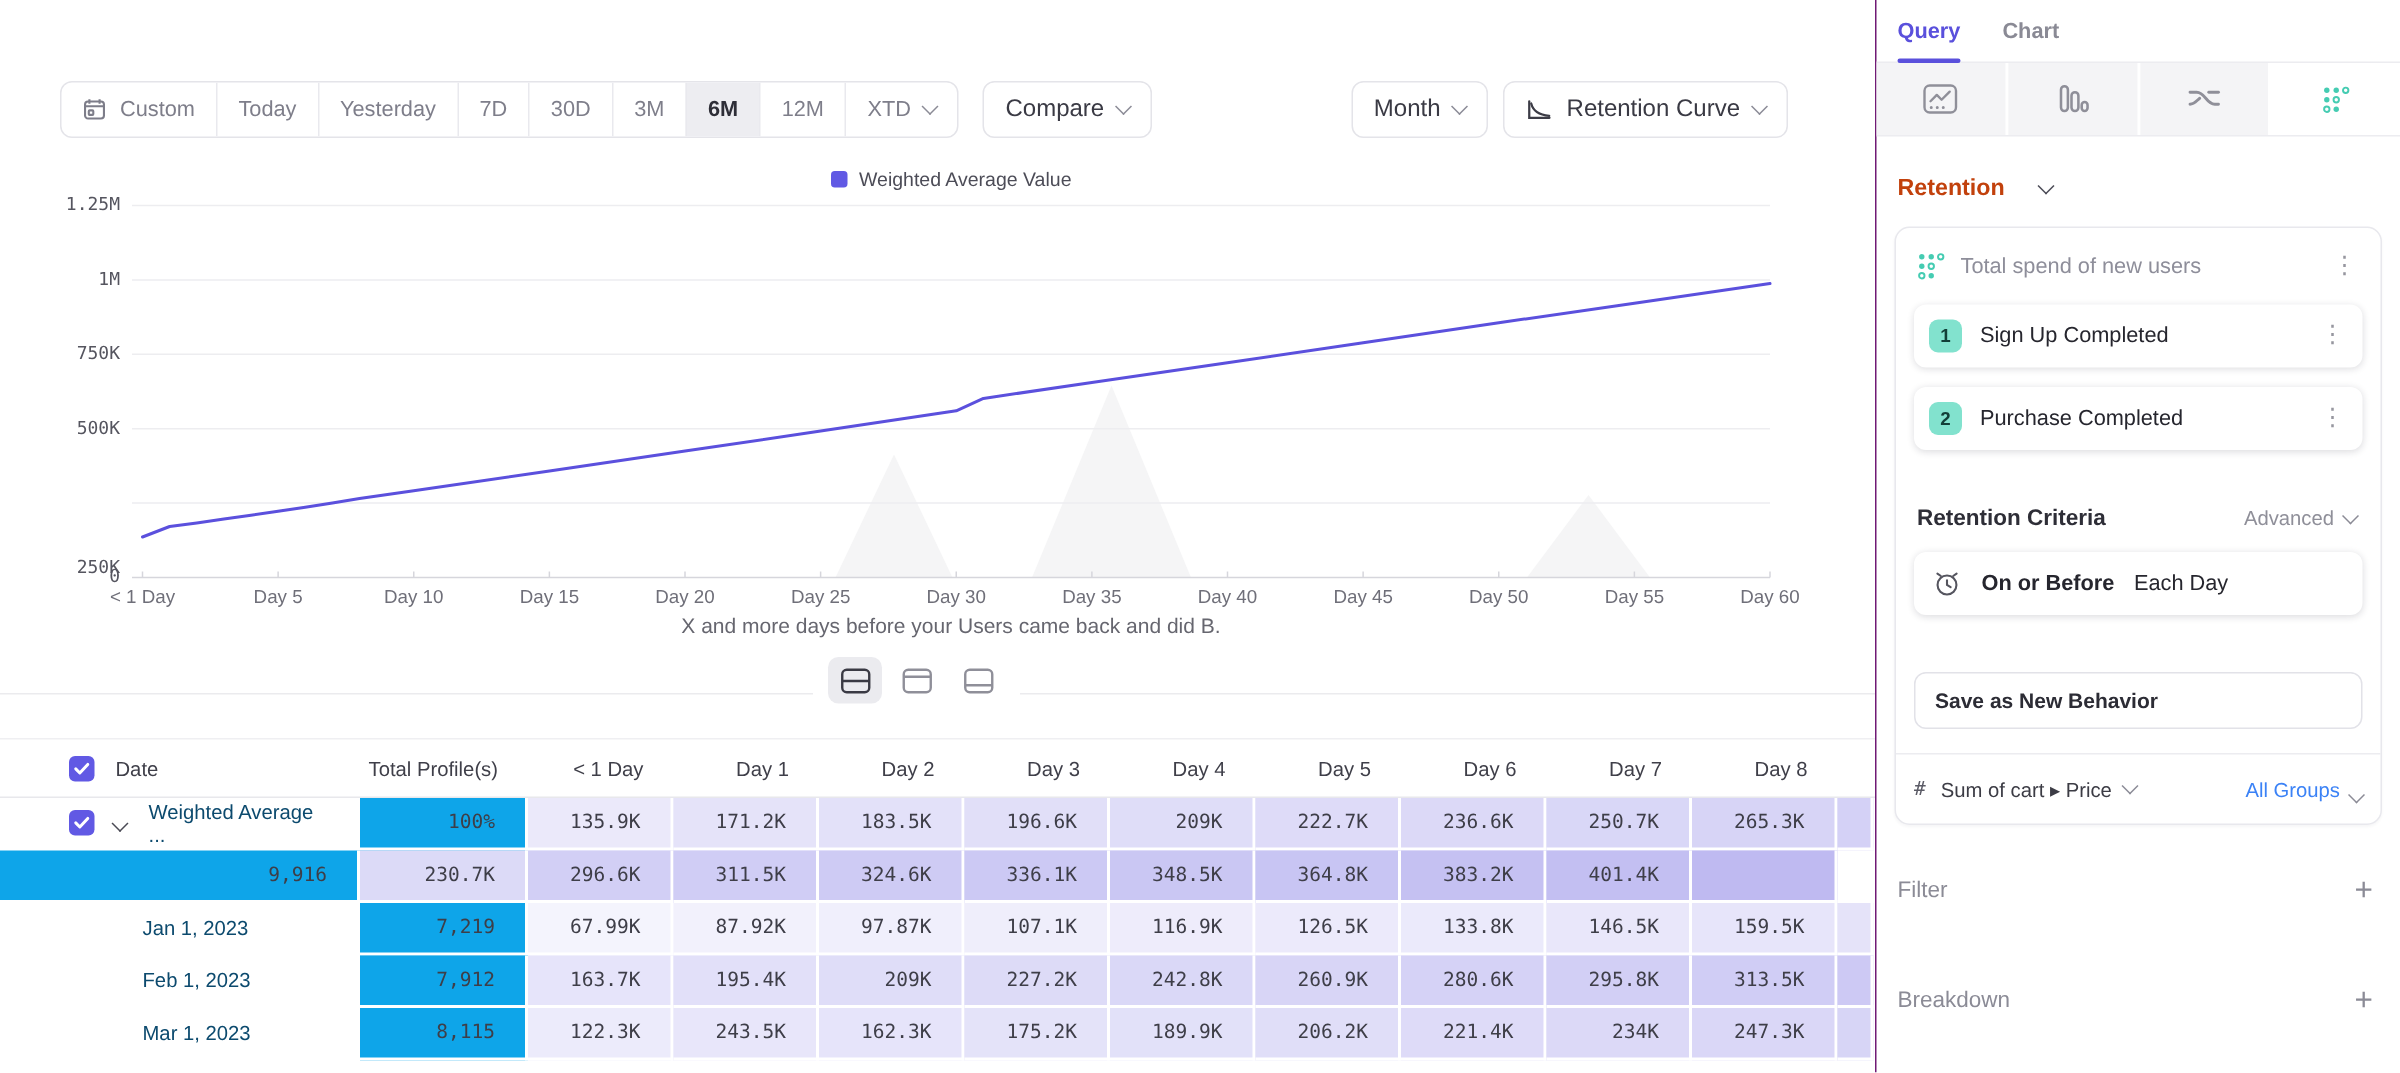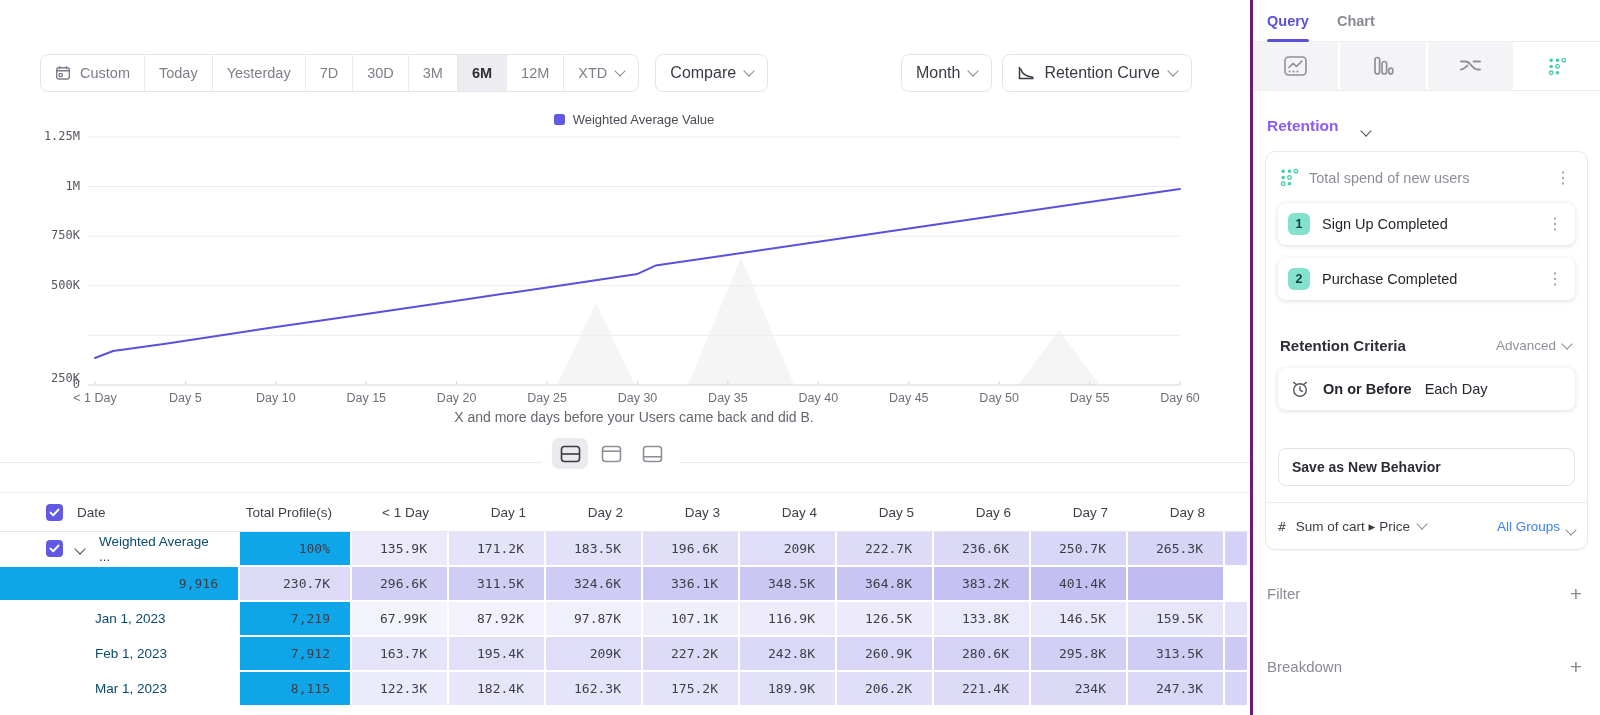--- a/index.html
+++ b/index.html
@@ -1,19 +1,19 @@
 <!DOCTYPE html>
 <html><head>
 <meta charset="utf-8">
 <style>
   html,body{margin:0;padding:0;width:1600px;height:715px;overflow:hidden;background:#fff;
     font-family:"Liberation Sans",sans-serif;color:#3c3c46;-webkit-font-smoothing:antialiased;}
   .app{display:flex;width:1600px;height:715px;}
   .main{position:relative;width:1250px;height:715px;flex:none;overflow:hidden;background:#fff;}
-  .sidebar{width:350px;flex:none;border-left:3px solid #701a75;box-sizing:border-box;background:#fff;}
+  .sidebar{width:350px;flex:none;border-left:1px solid #701a75;box-sizing:border-box;background:#fff;}
 
   
   .toolbar{position:absolute;top:54px;left:40px;right:58px;display:flex;align-items:center;}
   .range-group{display:flex;align-items:stretch;border:1px solid #e4e4e9;border-radius:8px;overflow:hidden;height:36px;background:#fff;}
   .range-item{display:flex;align-items:center;gap:9px;padding:0 14px;font-size:14.5px;color:#7e7e8a;border-left:1px solid #e9e9ee;cursor:pointer;white-space:nowrap;}
   .range-item:first-child{border-left:none;}
   .range-item.active{background:#ededf1;color:#2e2e37;font-weight:700;}
   .btn{display:flex;align-items:center;gap:9px;height:36px;padding:0 14px;border:1px solid #e4e4e9;border-radius:8px;background:#fff;font-size:16px;color:#3a3a44;cursor:pointer;white-space:nowrap;}
   .compare-btn{margin-left:16px;}
   .right-controls{margin-left:auto;display:flex;gap:10px;}
@@ -51,21 +51,21 @@
 
   
   .side-tabs{height:42px;display:flex;align-items:center;gap:28px;padding-left:14px;border-bottom:1px solid #ececf0;box-sizing:border-box;}
   .side-tab{font-size:14.5px;color:#8a8a95;font-weight:600;position:relative;height:42px;display:flex;align-items:center;cursor:pointer;}
   .side-tab.active{color:#5a50dc;}
   .side-tab.active::after{content:"";position:absolute;left:0;right:0;bottom:0;height:3px;background:#5a50dc;border-radius:2px;}
   .icon-tabs{display:flex;height:48px;border-bottom:1px solid #ececf0;}
   .icon-tab{flex:1;display:flex;align-items:center;justify-content:center;background:#f4f4f6;border-right:2px solid #fff;cursor:pointer;}
   .icon-tab:last-child{border-right:none;}
   .icon-tab.active{background:#fff;}
-  .section-head{display:flex;align-items:flex-end;gap:24px;padding:26px 14px 14px;font-weight:700;font-size:15.5px;color:#8b5cf6;}
+  .section-head{display:flex;align-items:center;gap:24px;padding:26px 14px 14px;font-weight:700;font-size:15.5px;color:#c2410c;}
   .qcard{margin:2px 12px 0;border:1px solid #e8e8ed;border-radius:10px;background:#fff;padding:12px 12px 0;box-shadow:0 1px 2px rgba(20,20,40,.04);box-sizing:border-box;}
   .qcard-head{display:flex;align-items:center;gap:10px;color:#8e8e9a;font-size:14.5px;padding:4px 2px 16px;}
   .qcard-head .title{flex:1;}
   .kebab{color:#96969f;font-size:16px;line-height:1;cursor:pointer;padding:0 2px;}
   .step{display:flex;align-items:center;gap:12px;height:42px;background:#fff;border-radius:8px;box-shadow:0 1px 5px rgba(25,25,50,.15);padding:0 10px;margin-bottom:13px;font-size:14.5px;color:#26262e;font-weight:500;}
   .step .lbl{flex:1;}
   .badge{width:22px;height:22px;border-radius:6px;background:#82e2ce;color:#123f38;font-weight:700;font-size:12.5px;display:flex;align-items:center;justify-content:center;flex:none;}
   .criteria{display:flex;align-items:center;justify-content:space-between;padding:24px 4px 14px 2px;}
   .criteria-title{font-weight:700;font-size:15px;color:#2e2e37;}
   .advanced{color:#8f8f99;font-size:13.5px;display:flex;gap:7px;align-items:center;cursor:pointer;}
@@ -323,21 +323,21 @@
           <div class="cell" style="background: rgba(97, 86, 220, 0.282);">295.8K</div>
           <div class="cell" style="background: rgba(97, 86, 220, 0.298);">313.5K</div>
           <div class="cell strip" style="background: rgba(97, 86, 220, 0.318);"></div>
         </div>
         <div class="trow">
           <div class="cell datecell">
             <span>Mar 1, 2023</span>
           </div>
           <div class="cell graycol">8,115</div>
           <div class="cell" style="background: rgba(97, 86, 220, 0.118);">122.3K</div>
-          <div class="cell" style="background: rgba(97, 86, 220, 0.145);">182.4K</div>
+          <div class="cell" style="background: rgba(97, 86, 220, 0.145);">243.5K</div>
           <div class="cell" style="background: rgba(97, 86, 220, 0.157);">162.3K</div>
           <div class="cell" style="background: rgba(97, 86, 220, 0.17);">175.2K</div>
           <div class="cell" style="background: rgba(97, 86, 220, 0.18);">189.9K</div>
           <div class="cell" style="background: rgba(97, 86, 220, 0.196);">206.2K</div>
           <div class="cell" style="background: rgba(97, 86, 220, 0.21);">221.4K</div>
           <div class="cell" style="background: rgba(97, 86, 220, 0.224);">234K</div>
           <div class="cell" style="background: rgba(97, 86, 220, 0.235);">247.3K</div>
           <div class="cell strip" style="background: rgba(97, 86, 220, 0.25);"></div>
         </div>
       </div>

